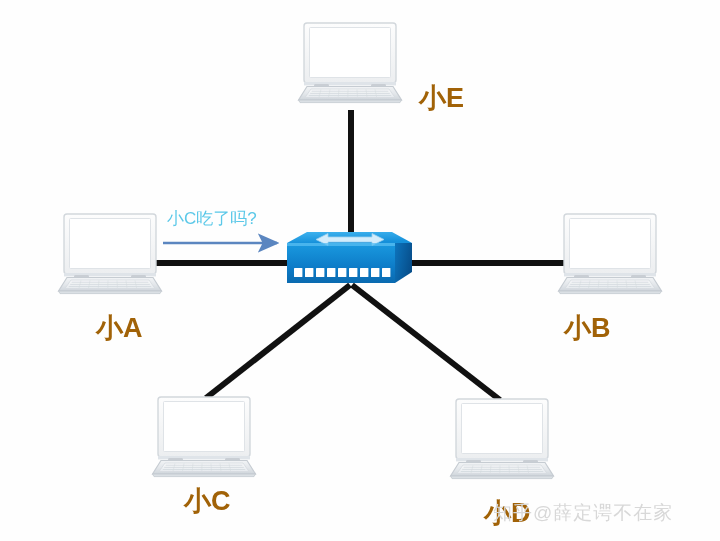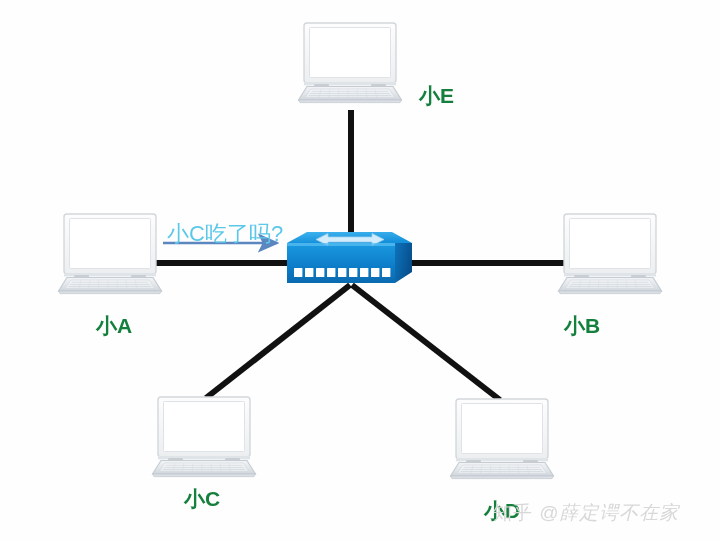--- a/index.html
+++ b/index.html
@@ -22,57 +22,57 @@
   .svg-layer {
     position: absolute;
     top: 0;
     left: 0;
     width: 720px;
     height: 541px;
   }
   
   .node-label {
     position: absolute;
-    font-size: 21px;
+    font-size: 27px;
     font-weight: 700;
-    color: #15803d;
+    color: #a16207;
     letter-spacing: 0px;
     white-space: nowrap;
     line-height: 1;
   }
   #label-e { left: 419px; top: 85px; }
   #label-a { left: 96px;  top: 315px; }
   #label-b { left: 564px; top: 315px; }
   #label-c { left: 184px; top: 488px; }
   #label-d { left: 484px; top: 500px; text-align: center; }
 
   
   .msg-text {
     position: absolute;
     left: 167px;
-    top: 223px;
-    font-size: 22px;
+    top: 210px;
+    font-size: 17px;
     font-weight: 400;
     color: #5bc8e8;
     white-space: nowrap;
     line-height: 1;
   }
 
   
   .watermark {
     position: absolute;
     left: 493px;
     top: 503px;
     font-size: 19px;
     color: #d8d8d8;
     white-space: nowrap;
     letter-spacing: 1px;
     line-height: 1;
   }
-  .watermark .wm-at { margin-left: 6px; font-style: italic; }
+  .watermark .wm-at { }
 </style>
 </head>
 <body>
 
 <div id="canvas">
 
   <svg class="svg-layer" viewBox="0 0 720 541" xmlns="http://www.w3.org/2000/svg">
 
     <line x1="351" y1="245" x2="351" y2="110" stroke="#111111" stroke-width="6"></line>
 

